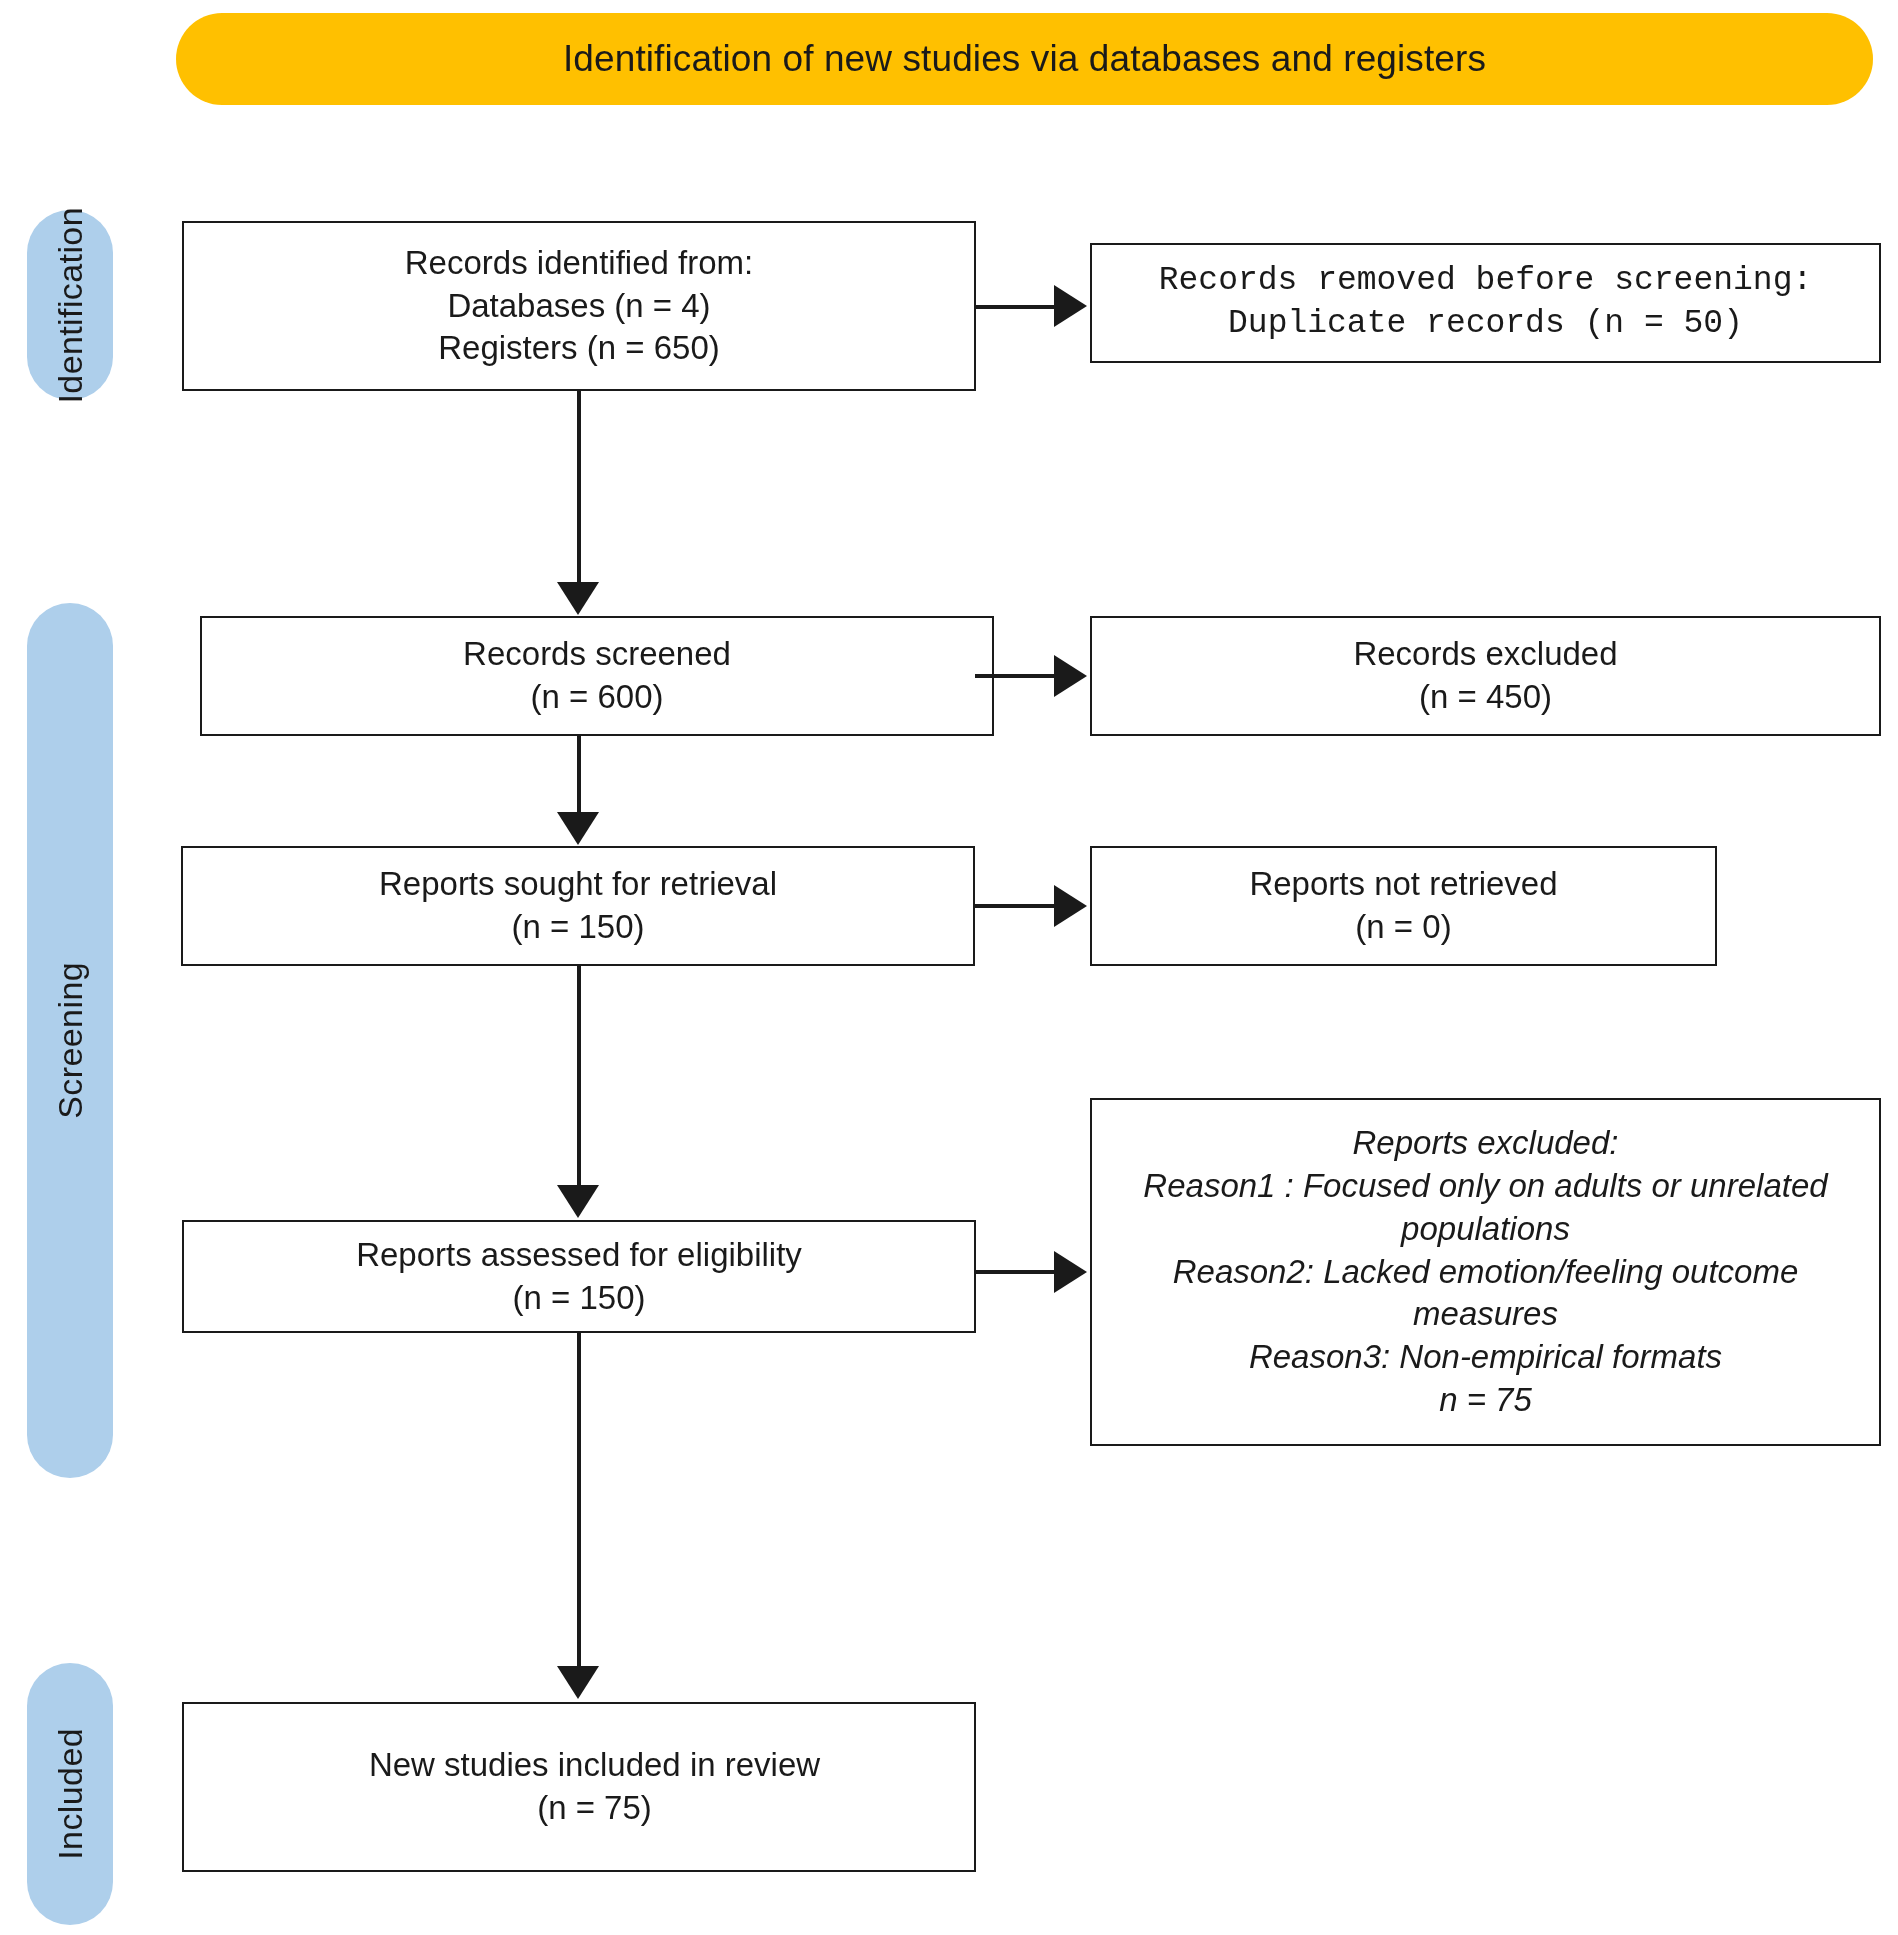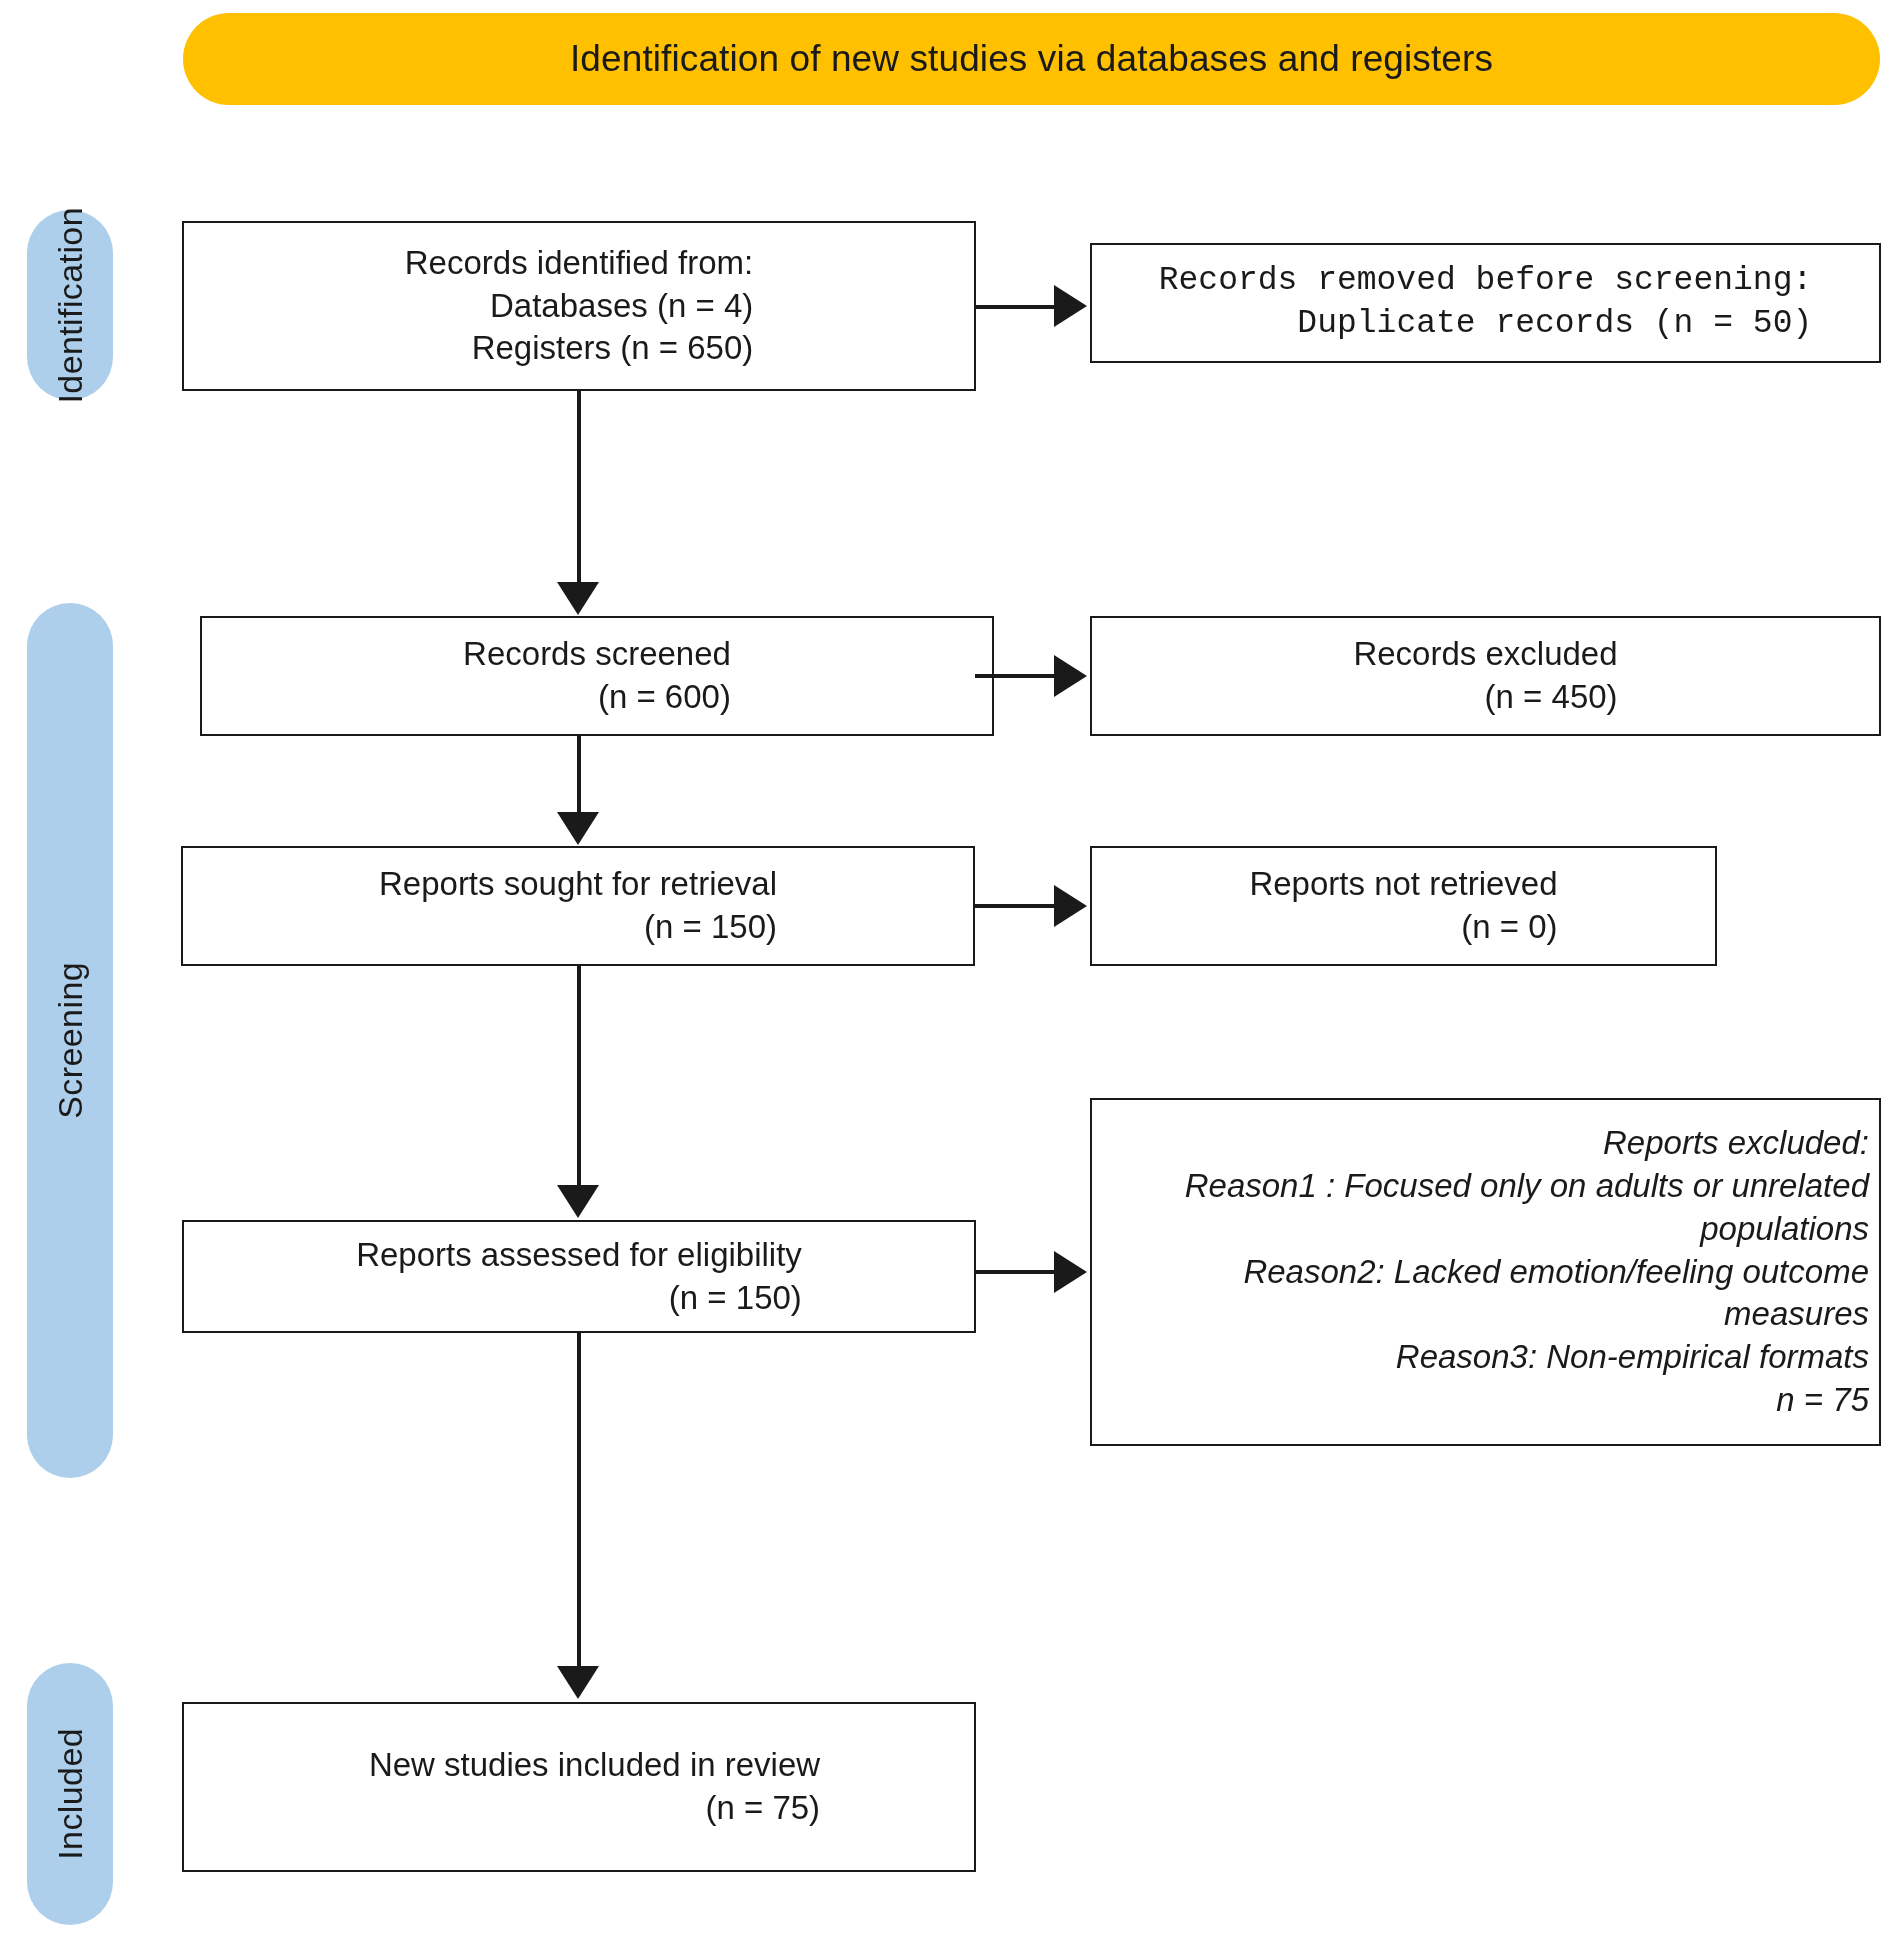--- a/index.html
+++ b/index.html
@@ -14,21 +14,21 @@
     position: relative;
     width: 1898px;
     height: 1936px;
     background: #ffffff;
     overflow: hidden;
   }
 
   
   .banner {
     position: absolute;
-    left: 183px;
+    left: 176px;
     top: 13px;
     width: 1697px;
     height: 92px;
     background: #FFC000;
     border-radius: 46px;
     display: flex;
     align-items: center;
     justify-content: center;
   }
   .banner-text {
@@ -71,21 +71,21 @@
     align-items: center;
     justify-content: center;
     text-align: center;
   }
   .box-text {
     font-size: 33px;
     line-height: 1.30;
     color: #1a1a1a;
     padding: 0 10px;
   }
-  .box-text .ln { display: block; white-space: nowrap; text-align: right; }
+  .box-text .ln { display: block; white-space: nowrap; }
 
   
   #box-identified  { left: 182px; top: 221px;  width: 794px; height: 170px; }
   #box-screened    { left: 200px; top: 616px;  width: 794px; height: 120px; }
   #box-sought      { left: 181px; top: 846px; width: 794px; height: 120px; }
   #box-eligibility { left: 182px; top: 1220px; width: 794px; height: 113px; }
   #box-included    { left: 182px; top: 1702px; width: 794px; height: 170px; padding-left: 31px; }
 
   
   #box-removed     { left: 1090px; top: 243px;  width: 791px; height: 120px; font-family: Liberation Mono, monospace; }

